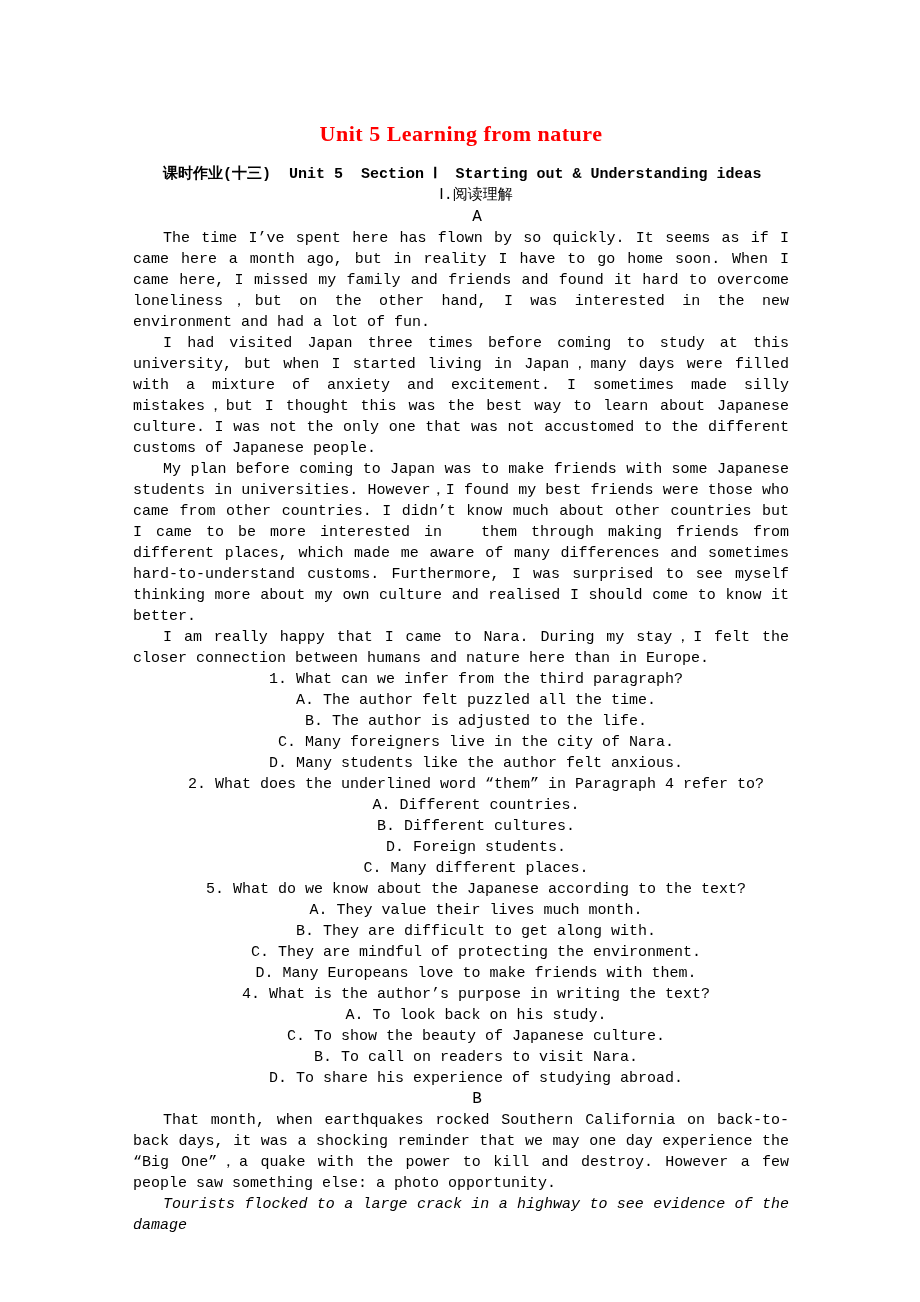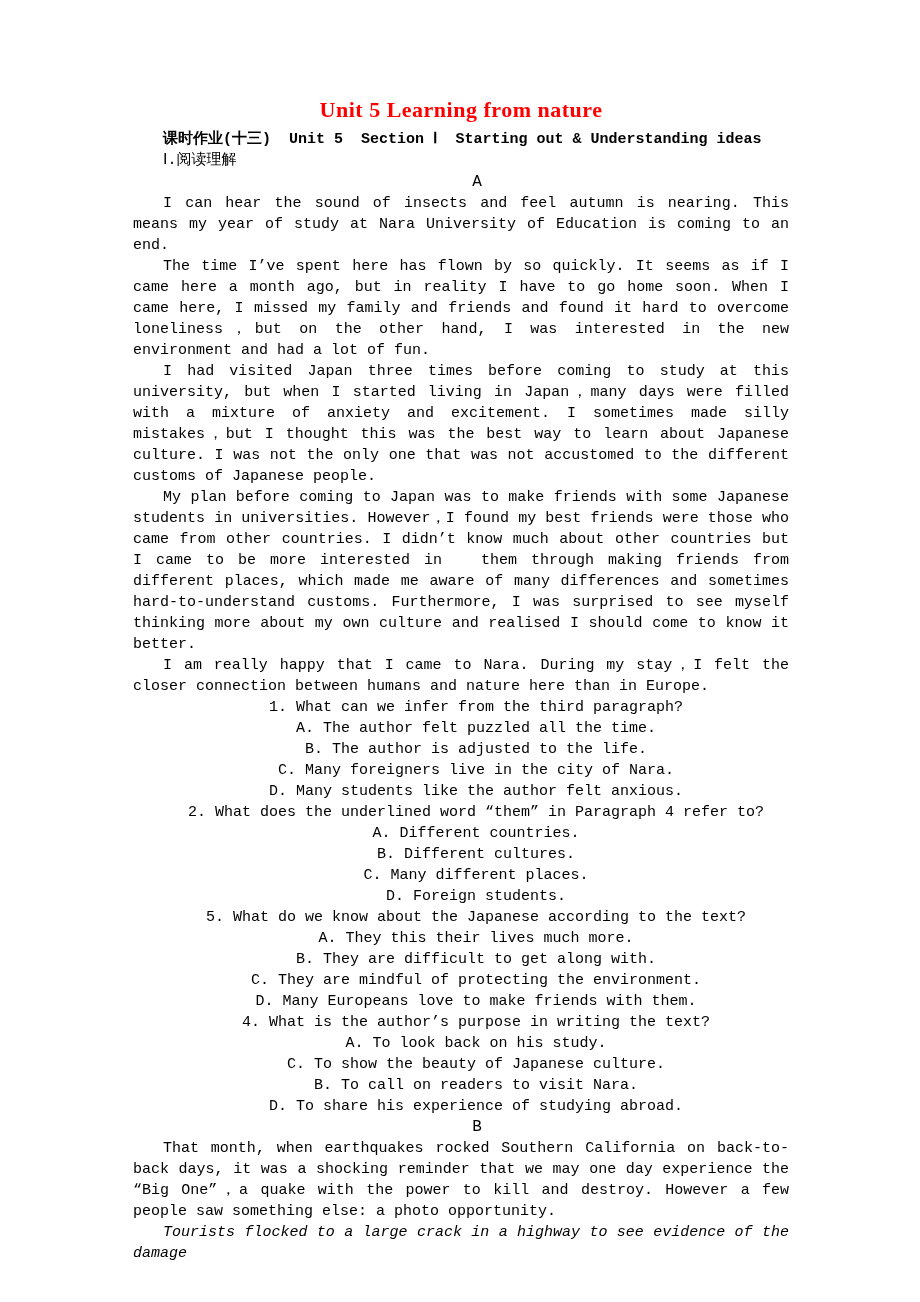--- a/index.html
+++ b/index.html
@@ -8,44 +8,45 @@
     height: 1302px;
     background: #ffffff;
     position: relative;
     color: #000000;
     font-family: "Liberation Mono", "DejaVu Sans Mono", monospace;
     overflow: hidden;
   }
   .doc {
     position: absolute;
     left: 133px;
-    top: 96px;
+    top: 120px;
     width: 656px;
   }
   p { margin: 0; padding: 0; }
   .title {
     font-family: "Liberation Serif", "DejaVu Serif", serif;
     font-weight: bold;
     font-size: 22px;
     line-height: 28px;
     text-align: center;
     letter-spacing: 0.5px;
   }
   .subtitle {
     font-weight: bold;
     font-size: 15px;
     line-height: 21px;
     text-indent: 2em;
     white-space: pre-wrap;
-    margin-top: 5px;
+    margin-top: 16px;
   }
   .heading {
     font-size: 15px;
     line-height: 22px;
     text-indent: 2em;
+    text-align: center;
   }
   .plabel {
     font-size: 16px;
     line-height: 21px;
     text-align: center;
     text-indent: 2em;
   }
   .para {
     font-size: 15px;
     line-height: 21px;
@@ -73,44 +74,43 @@
 <div class="doc">
 
   <p class="title" style="color: rgb(255, 0, 0);">Unit 5 Learning from nature</p>
 
   <p class="subtitle">课时作业(十三)  Unit 5  Section Ⅰ  Starting out &amp; Understanding ideas</p>
 
   <p class="heading">Ⅰ.阅读理解</p>
 
   <p class="plabel">A</p>
 
-  <p class="para">I can hear the sound of insects and feel autumn is nearing. This means my year of study at Nara University of Education is coming to an end.</p>
 
   <p class="para">The time I’ve spent here has flown by so quickly. It seems as if I came here a month ago, but in reality I have to go home soon. When I came here, I missed my family and friends and found it hard to overcome loneliness，but on the other hand, I was interested in the new environment and had a lot of fun.</p>
 
   <p class="para">I had visited Japan three times before coming to study at this university, but when I started living in Japan，many days were filled with a mixture of anxiety and excitement. I sometimes made silly mistakes，but I thought this was the best way to learn about Japanese culture. I was not the only one that was not accustomed to the different customs of Japanese people.</p>
 
   <p class="para"><span>My plan before coming to Japan was to make friends with some Japanese students in universities. However，I found my best friends were those who came from other countries. I didn’t know much about other countries but I came to be more interested in </span><span class="underline">them</span><span> through making friends from different places, which made me aware of many differences and sometimes hard-to-understand customs. Furthermore, I was surprised to see myself thinking more about my own culture and realised I should come to know it better.</span></p>
 
   <p class="para">I am really happy that I came to Nara. During my stay，I felt the closer connection between humans and nature here than in Europe.</p>
 
   <p class="qline">1. What can we infer from the third paragraph?</p>
   <p class="qline">A. The author felt puzzled all the time.</p>
   <p class="qline">B. The author is adjusted to the life.</p>
   <p class="qline">C. Many foreigners live in the city of Nara.</p>
   <p class="qline">D. Many students like the author felt anxious.</p>
 
   <p class="qline">2. What does the underlined word “them” in Paragraph 4 refer to?</p>
   <p class="qline">A. Different countries.</p>
   <p class="qline">B. Different cultures.</p>
+  <p class="qline">D. Foreign students.</p>
   <p class="qline">C. Many different places.</p>
-  <p class="qline">D. Foreign students.</p>
 
   <p class="qline">5. What do we know about the Japanese according to the text?</p>
-  <p class="qline">A. They this their lives much more.</p>
+  <p class="qline">A. They value their lives much month.</p>
   <p class="qline">B. They are difficult to get along with.</p>
   <p class="qline">C. They are mindful of protecting the environment.</p>
   <p class="qline">D. Many Europeans love to make friends with them.</p>
 
   <p class="qline">4. What is the author’s purpose in writing the text?</p>
   <p class="qline">A. To look back on his study.</p>
   <p class="qline">C. To show the beauty of Japanese culture.</p>
   <p class="qline">B. To call on readers to visit Nara.</p>
   <p class="qline">D. To share his experience of studying abroad.</p>
 

